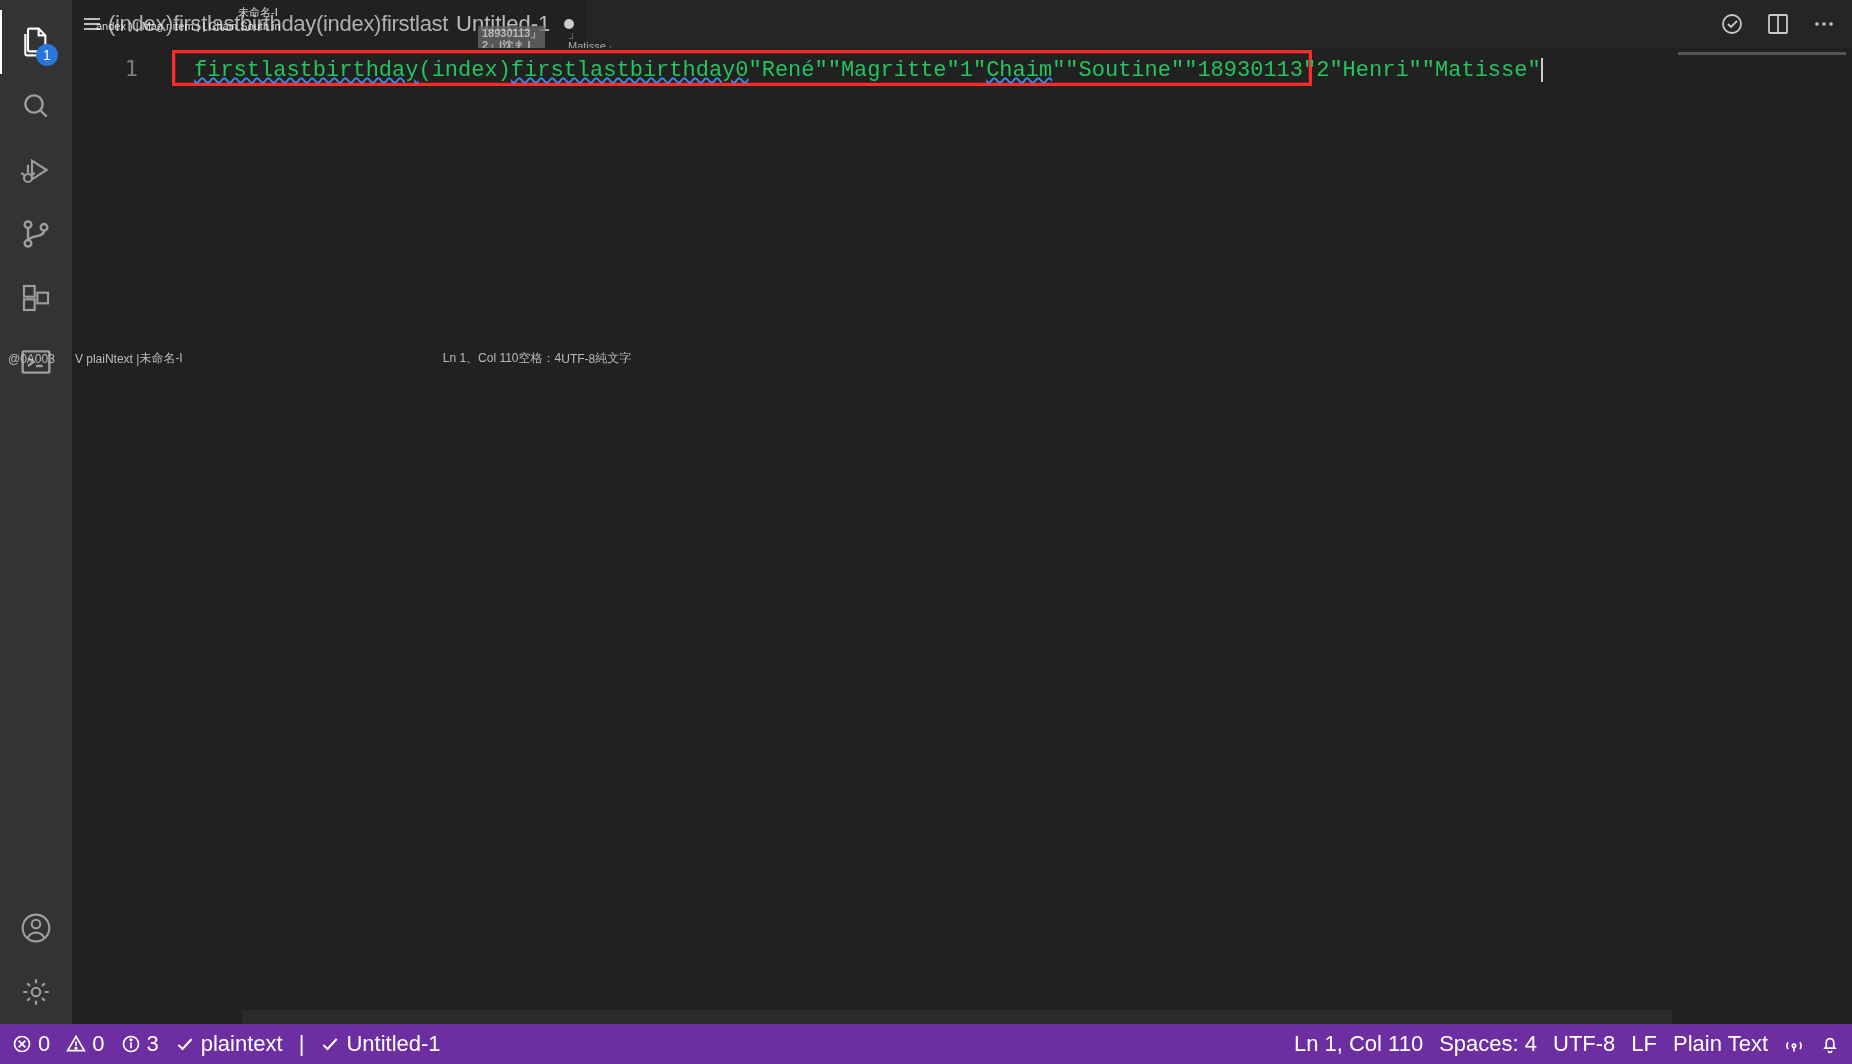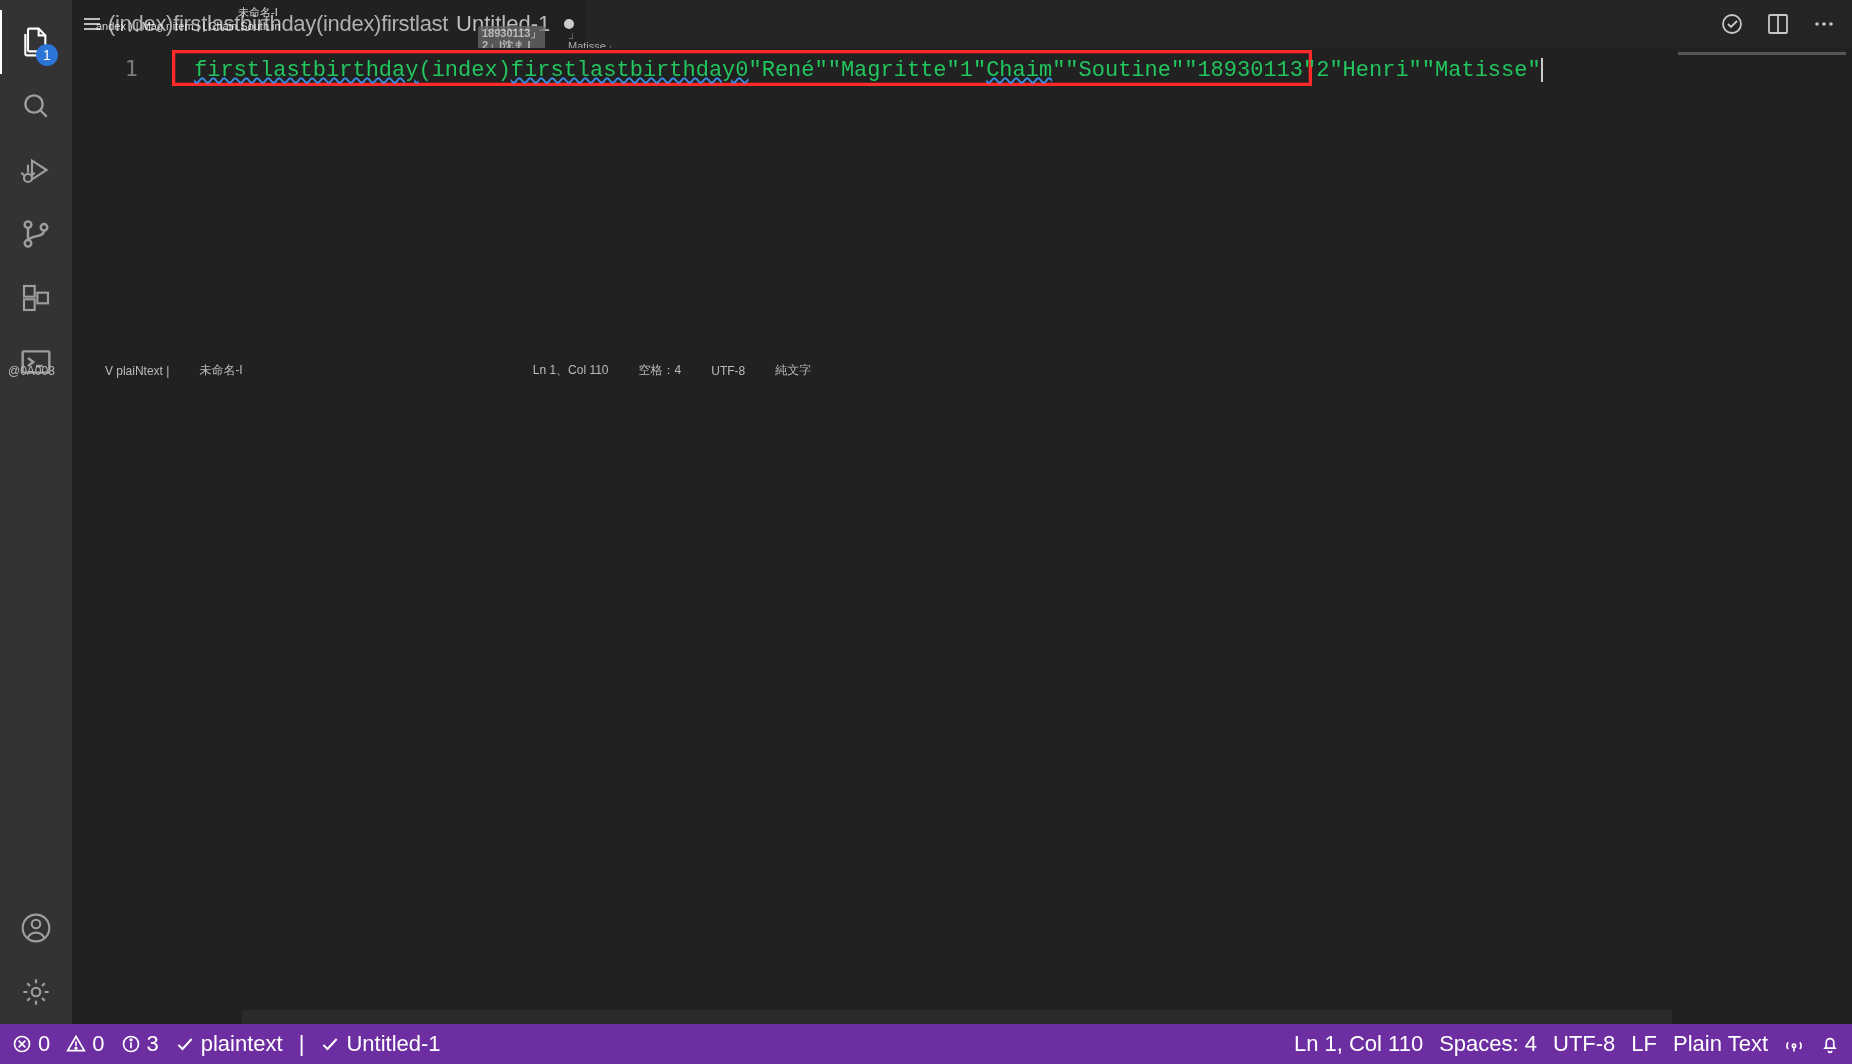--- a/index.html
+++ b/index.html
@@ -193,25 +193,24 @@
       position: absolute;
       left: 6px; right: 6px; top: 4px;
       height: 3px;
       background: #555;
     }
 
     
     .mid-ghost {
       position: absolute;
       left: 8px;
-      top: 362px;
+      top: 350px;
       font-size: 12px;
       color: #bbb;
       display: flex;
-      gap: 30px;
       align-items: center;
       pointer-events: none;
     }
 
     
     .status-bar {
       position: absolute;
       left: 0; right: 0; bottom: 0;
       height: 40px;
       background: #6c2ea0;

